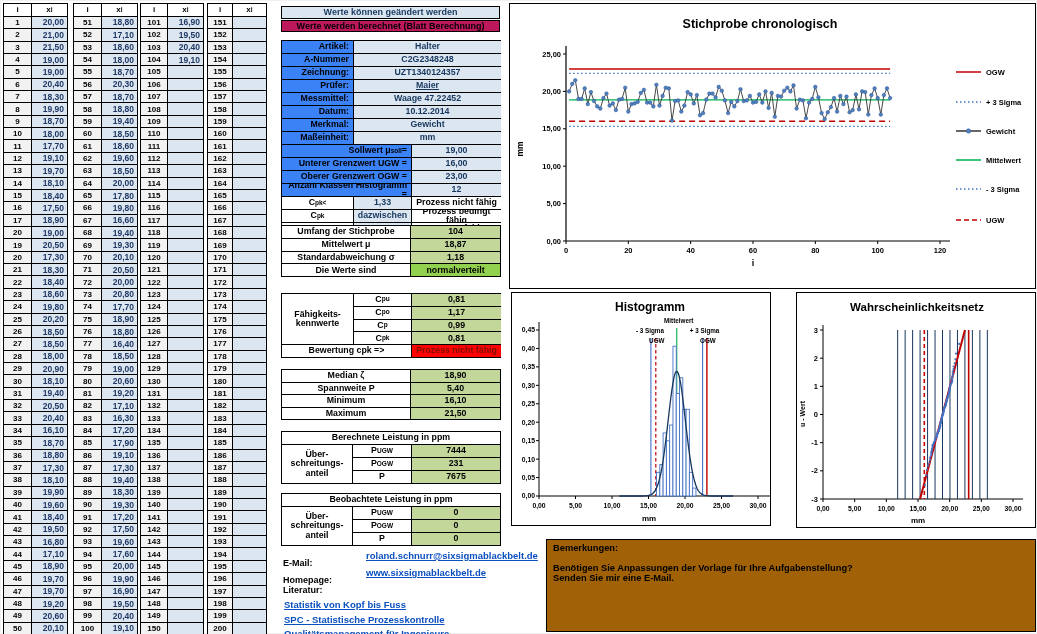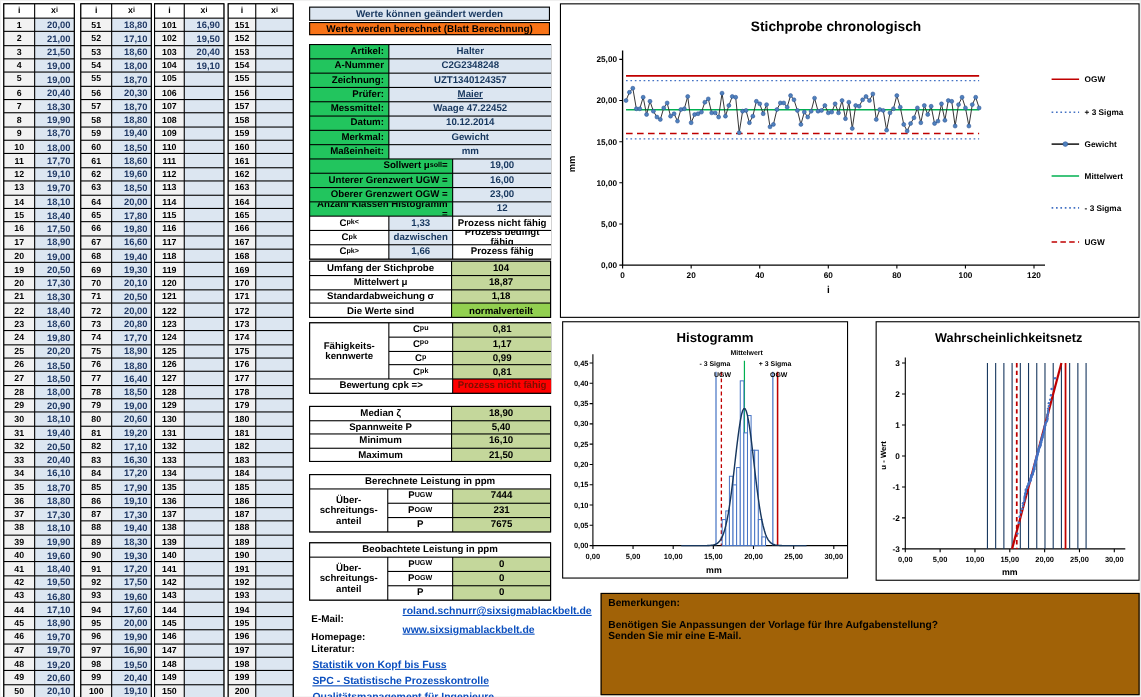--- a/index.html
+++ b/index.html
@@ -10,21 +10,21 @@
   .tgroup{position:absolute;top:2px;height:630px;display:grid;border:1px solid #000;background:#000;grid-gap:1px;}
   .tcell{background:#fff;font-size:8px;font-weight:bold;display:flex;align-items:center;overflow:hidden;}
   .tcell.hdr{justify-content:center;color:#000;background:#fff;}
   .tcell.idx{justify-content:center;background:#f2f2f2;color:#000;}
   .tcell.val{justify-content:flex-end;padding-right:3px;background:#dce6f1;color:#1f3864;font-size:8.5px;}
   .sub{font-size:6.5px;vertical-align:-2px;font-weight:bold;}
   
   .banner{border:1px solid #000;display:flex;align-items:center;justify-content:center;font-size:9px;font-weight:bold;}
   .mtable{position:absolute;left:280px;width:218px;display:grid;border:1.6px solid #000;background:#000;grid-gap:1px;}
   .mcell{background:#fff;font-size:8.8px;font-weight:bold;color:#000;display:flex;align-items:center;justify-content:center;text-align:center;overflow:hidden;line-height:1.05;}
-  .mcell.lbl{justify-content:flex-end;padding-right:4px;text-align:right;background:#22c55e;}
+  .mcell.lbl{justify-content:flex-end;padding-right:4px;text-align:right;background:#3b82f6;}
   .mcell.ctr{justify-content:center;}
   .mcell.blue{background:#dce6f1;color:#17375e;}
   .mcell.green{background:#c4d79b;color:#000;}
   .mcell.okgreen{background:#92d050;color:#000;}
   .mcell.red{background:#ff0000;color:#7b0f00;}
   .contact-lbl{font-size:9px;font-weight:bold;color:#000;}
   .linky{font-size:9.5px;font-weight:bold;color:#0b4fbf;text-decoration:underline;cursor:pointer;}
   
   .chartbox{position:absolute;background:#fff;border:1.5px solid #000;}
   .chartbox svg{display:block;}
@@ -452,21 +452,21 @@
           <div class="tcell idx">199</div>
           <div class="tcell val"></div>
           <div class="tcell idx">200</div>
           <div class="tcell val"></div>
         </div>
       </div>
 
     <div id="banner1" class="banner abs" style="left:280px;top:5px;width:219px;height:12.5px;background:#dce6f1;color:#17375e;">
       <span>Werte können geändert werden</span>
     </div>
-    <div id="banner2" class="banner abs" style="left:280px;top:18.5px;width:219px;height:12.5px;background:#f97316;color:#000;">
+    <div id="banner2" class="banner abs" style="left:280px;top:18.5px;width:219px;height:12.5px;background:#be185d;color:#000;">
       <span>Werte werden berechnet (Blatt Berechnung)</span>
     </div>
 
     <div id="form-table" class="mtable" style="top: 39px; grid-template-columns: 71px 57px 89px; grid-template-rows: repeat(15, 12px);">
         <div class="mcell lbl">Artikel:</div>
         <div class="mcell ctr blue" style="grid-column: 2 / 4;">Halter</div>
         <div class="mcell lbl">A-Nummer</div>
         <div class="mcell ctr blue" style="grid-column: 2 / 4;">C2G2348248</div>
         <div class="mcell lbl">Zeichnung:</div>
         <div class="mcell ctr blue" style="grid-column: 2 / 4;">UZT1340124357</div>
@@ -491,21 +491,21 @@
         <div class="mcell ctr">C<span class="sub">pk&lt;</span></div>
         <div class="mcell ctr blue">1,33</div>
         <div class="mcell ctr">Prozess nicht fähig</div>
         <div class="mcell ctr">C<span class="sub">pk</span></div>
         <div class="mcell ctr blue">dazwischen</div>
         <div class="mcell ctr">Prozess bedingt fähig</div>
         <div class="mcell ctr">C<span class="sub">pk&gt;</span></div>
         <div class="mcell ctr blue">1,66</div>
         <div class="mcell ctr">Prozess fähig</div>
       </div>
-    <div id="stats-table" class="mtable" style="top: 236px; grid-template-columns: 128px 89px; grid-template-rows: repeat(4, 11.8px);">
+    <div id="stats-table" class="mtable" style="top: 224px; grid-template-columns: 128px 89px; grid-template-rows: repeat(4, 11.8px);">
         <div class="mcell ctr">Umfang der Stichprobe</div>
         <div class="mcell ctr green">104</div>
         <div class="mcell ctr">Mittelwert μ</div>
         <div class="mcell ctr green">18,87</div>
         <div class="mcell ctr">Standardabweichung σ</div>
         <div class="mcell ctr green">1,18</div>
         <div class="mcell ctr">Die Werte sind</div>
         <div class="mcell ctr okgreen">normalverteilt</div>
       </div>
     <div id="cap-table" class="mtable" style="top: 292px; grid-template-columns: 71px 57px 89px; grid-template-rows: repeat(5, 11.8px);">

